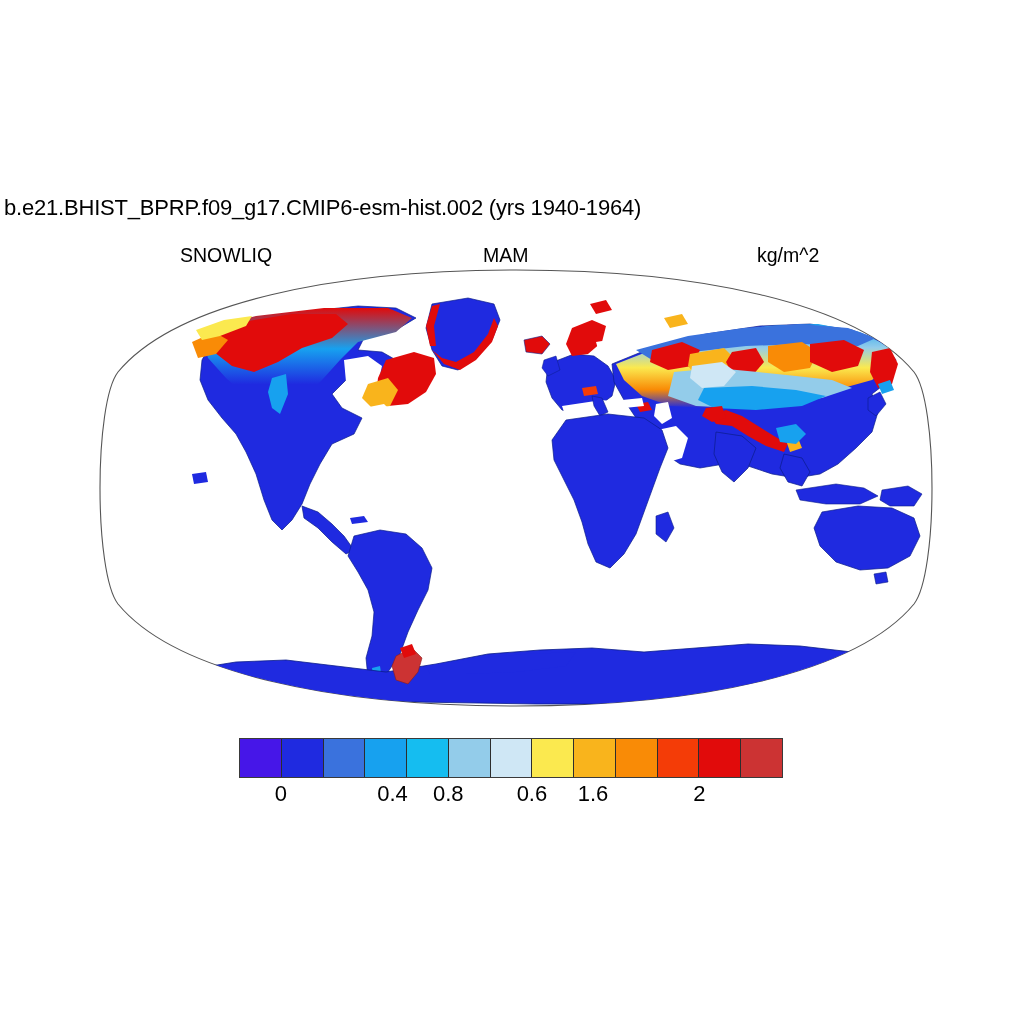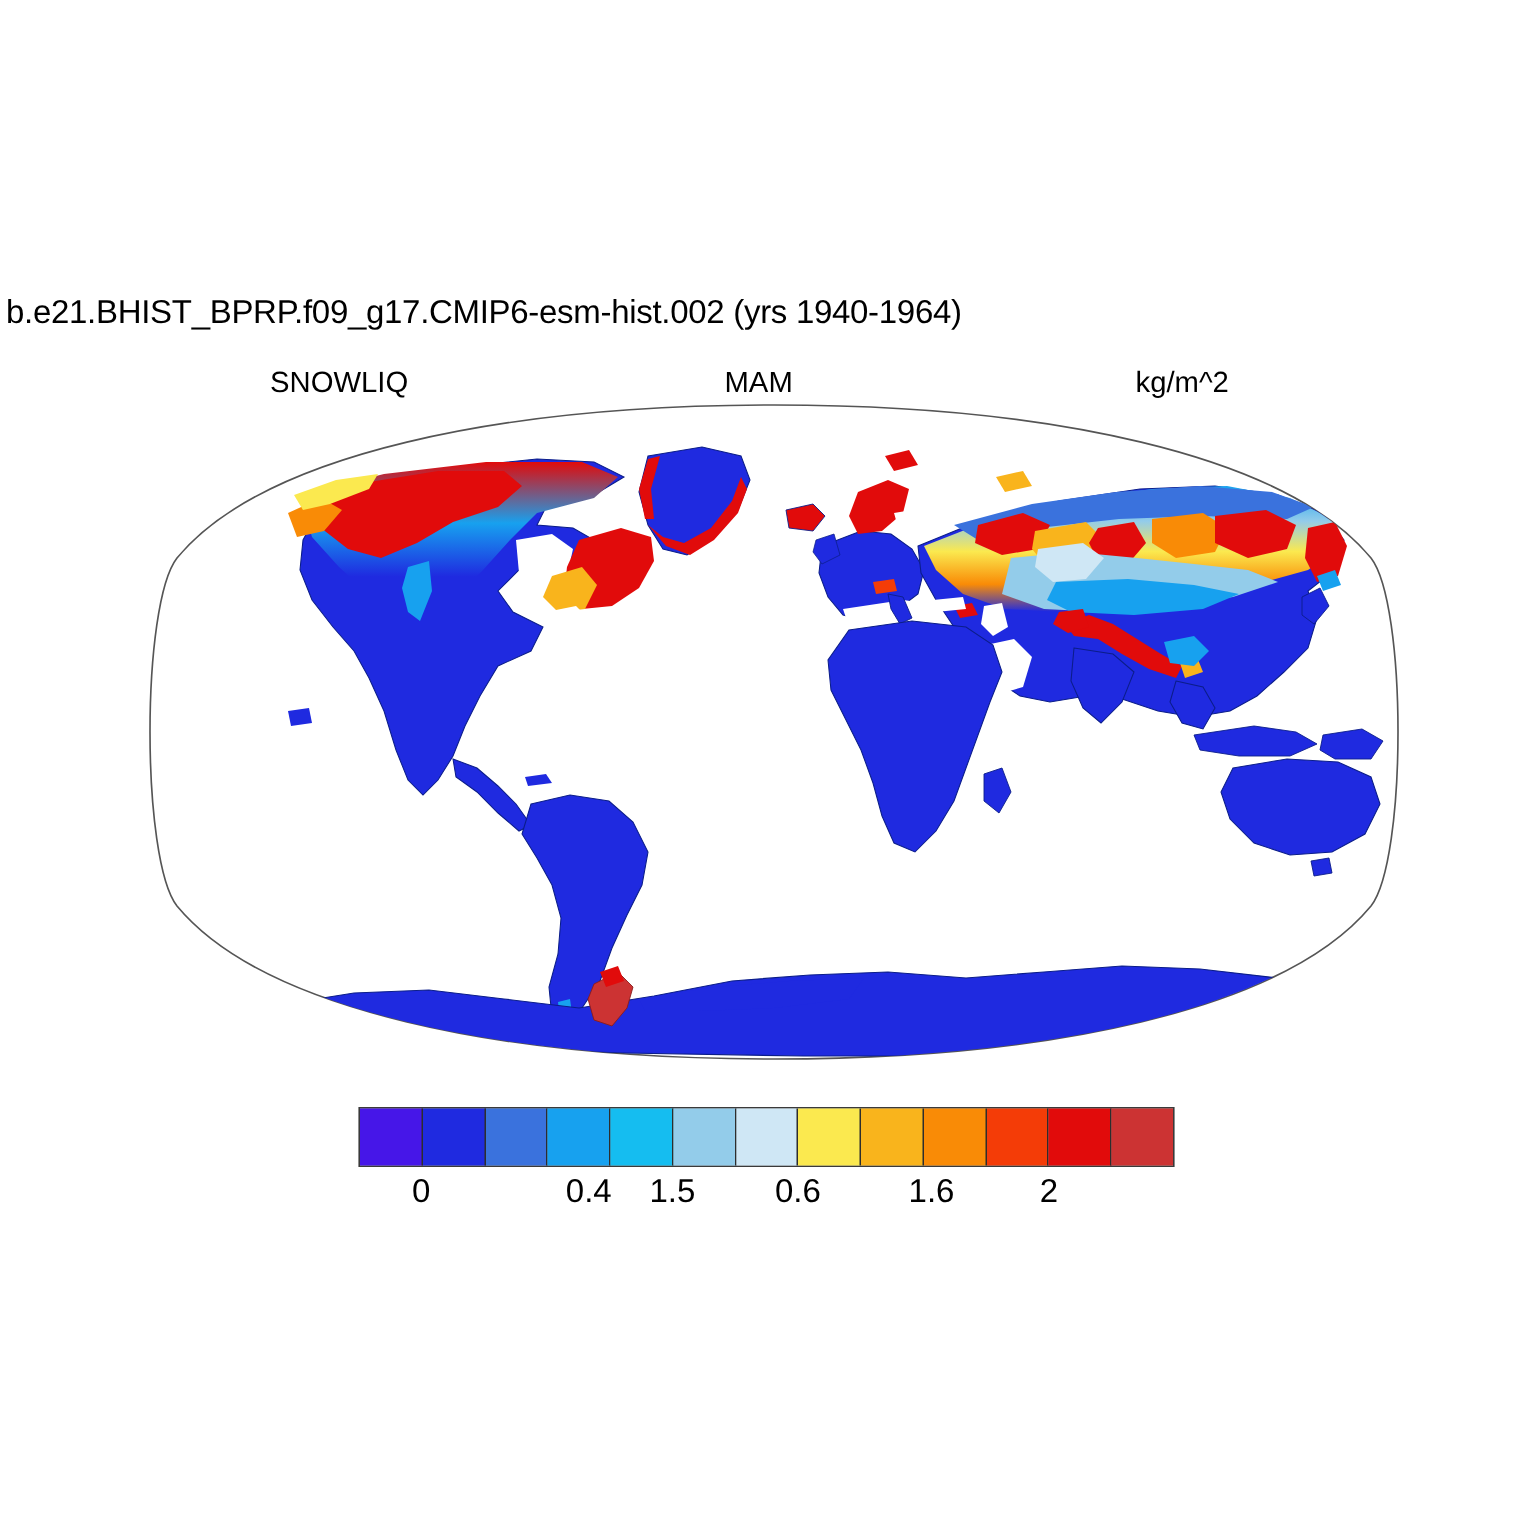--- a/index.html
+++ b/index.html
@@ -284,19 +284,19 @@
         <div class="cb-swatch" style="background: rgb(249, 139, 6);"></div>
         <div class="cb-swatch" style="background: rgb(244, 60, 7);"></div>
         <div class="cb-swatch" style="background: rgb(225, 11, 11);"></div>
         <div class="cb-swatch" style="background: rgb(204, 51, 51);"></div>
       </div>
   </div>
 
   <div id="cb-labels">
       <div class="cb-label" style="left: 280.846px;">0</div>
       <div class="cb-label" style="left: 364.538px; margin-left: 28px;">0.4</div>
-      <div class="cb-label" style="left: 448.231px;">1.5</div>
+      <div class="cb-label" style="left: 448.231px;">0.8</div>
       <div class="cb-label" style="left: 531.923px;">0.6</div>
-      <div class="cb-label" style="left: 621px;">1.6</div>
+      <div class="cb-label" style="left: 593px;">1.6</div>
       <div class="cb-label" style="left: 699.308px;">2</div>
     </div>
 
 </div>
 
 </body></html>

